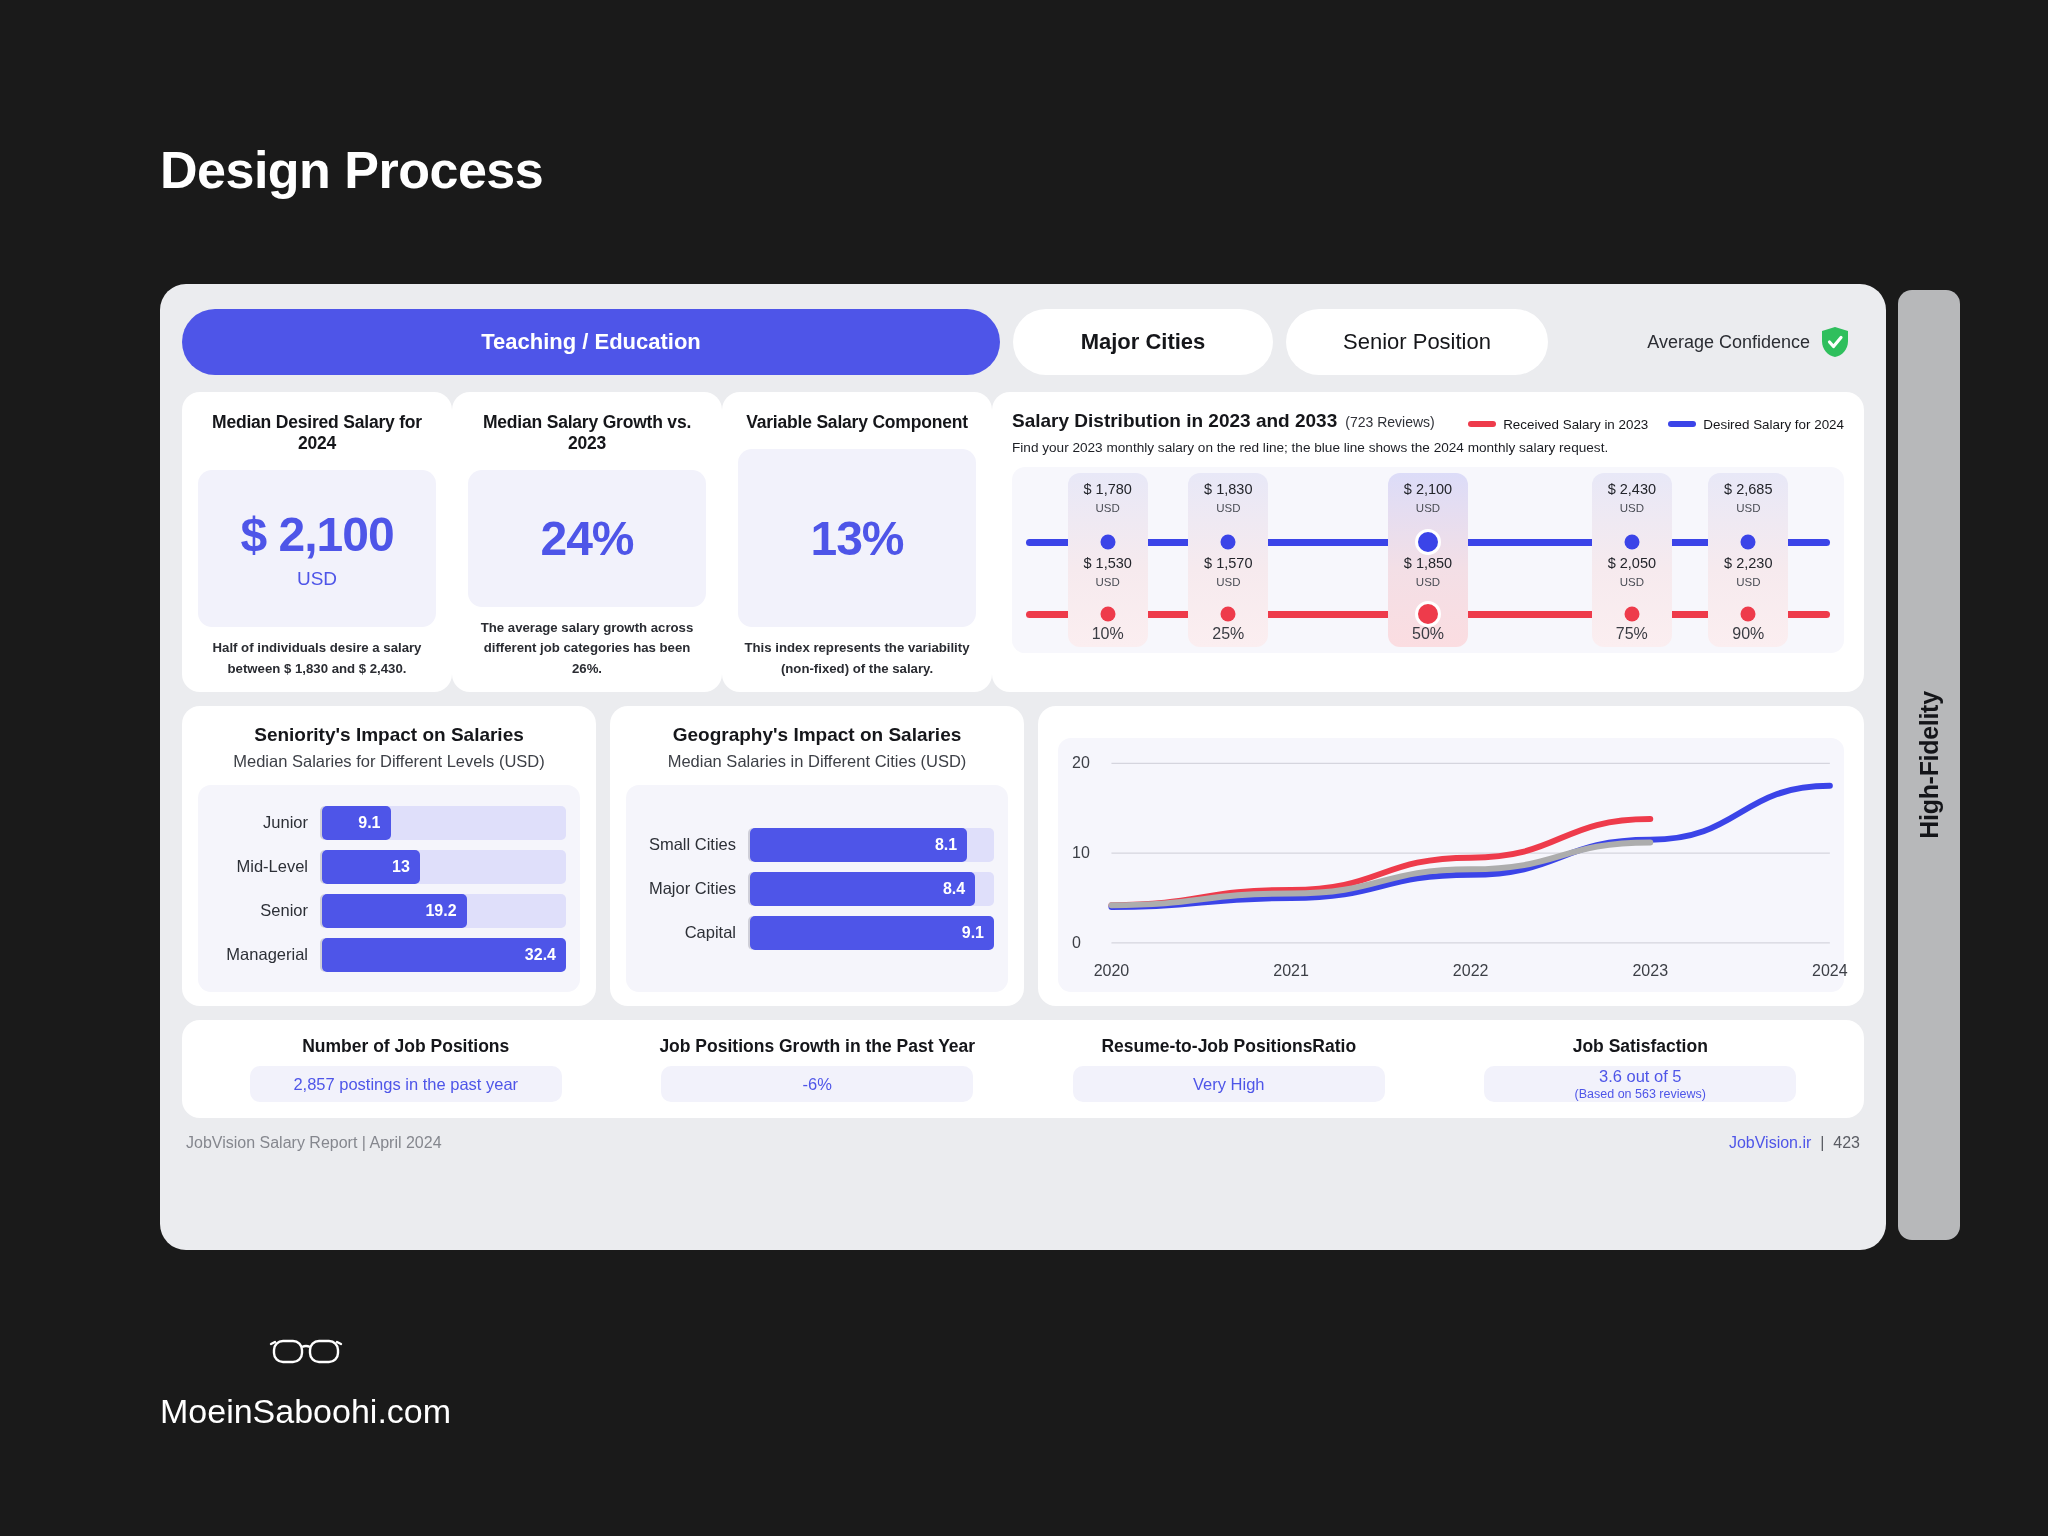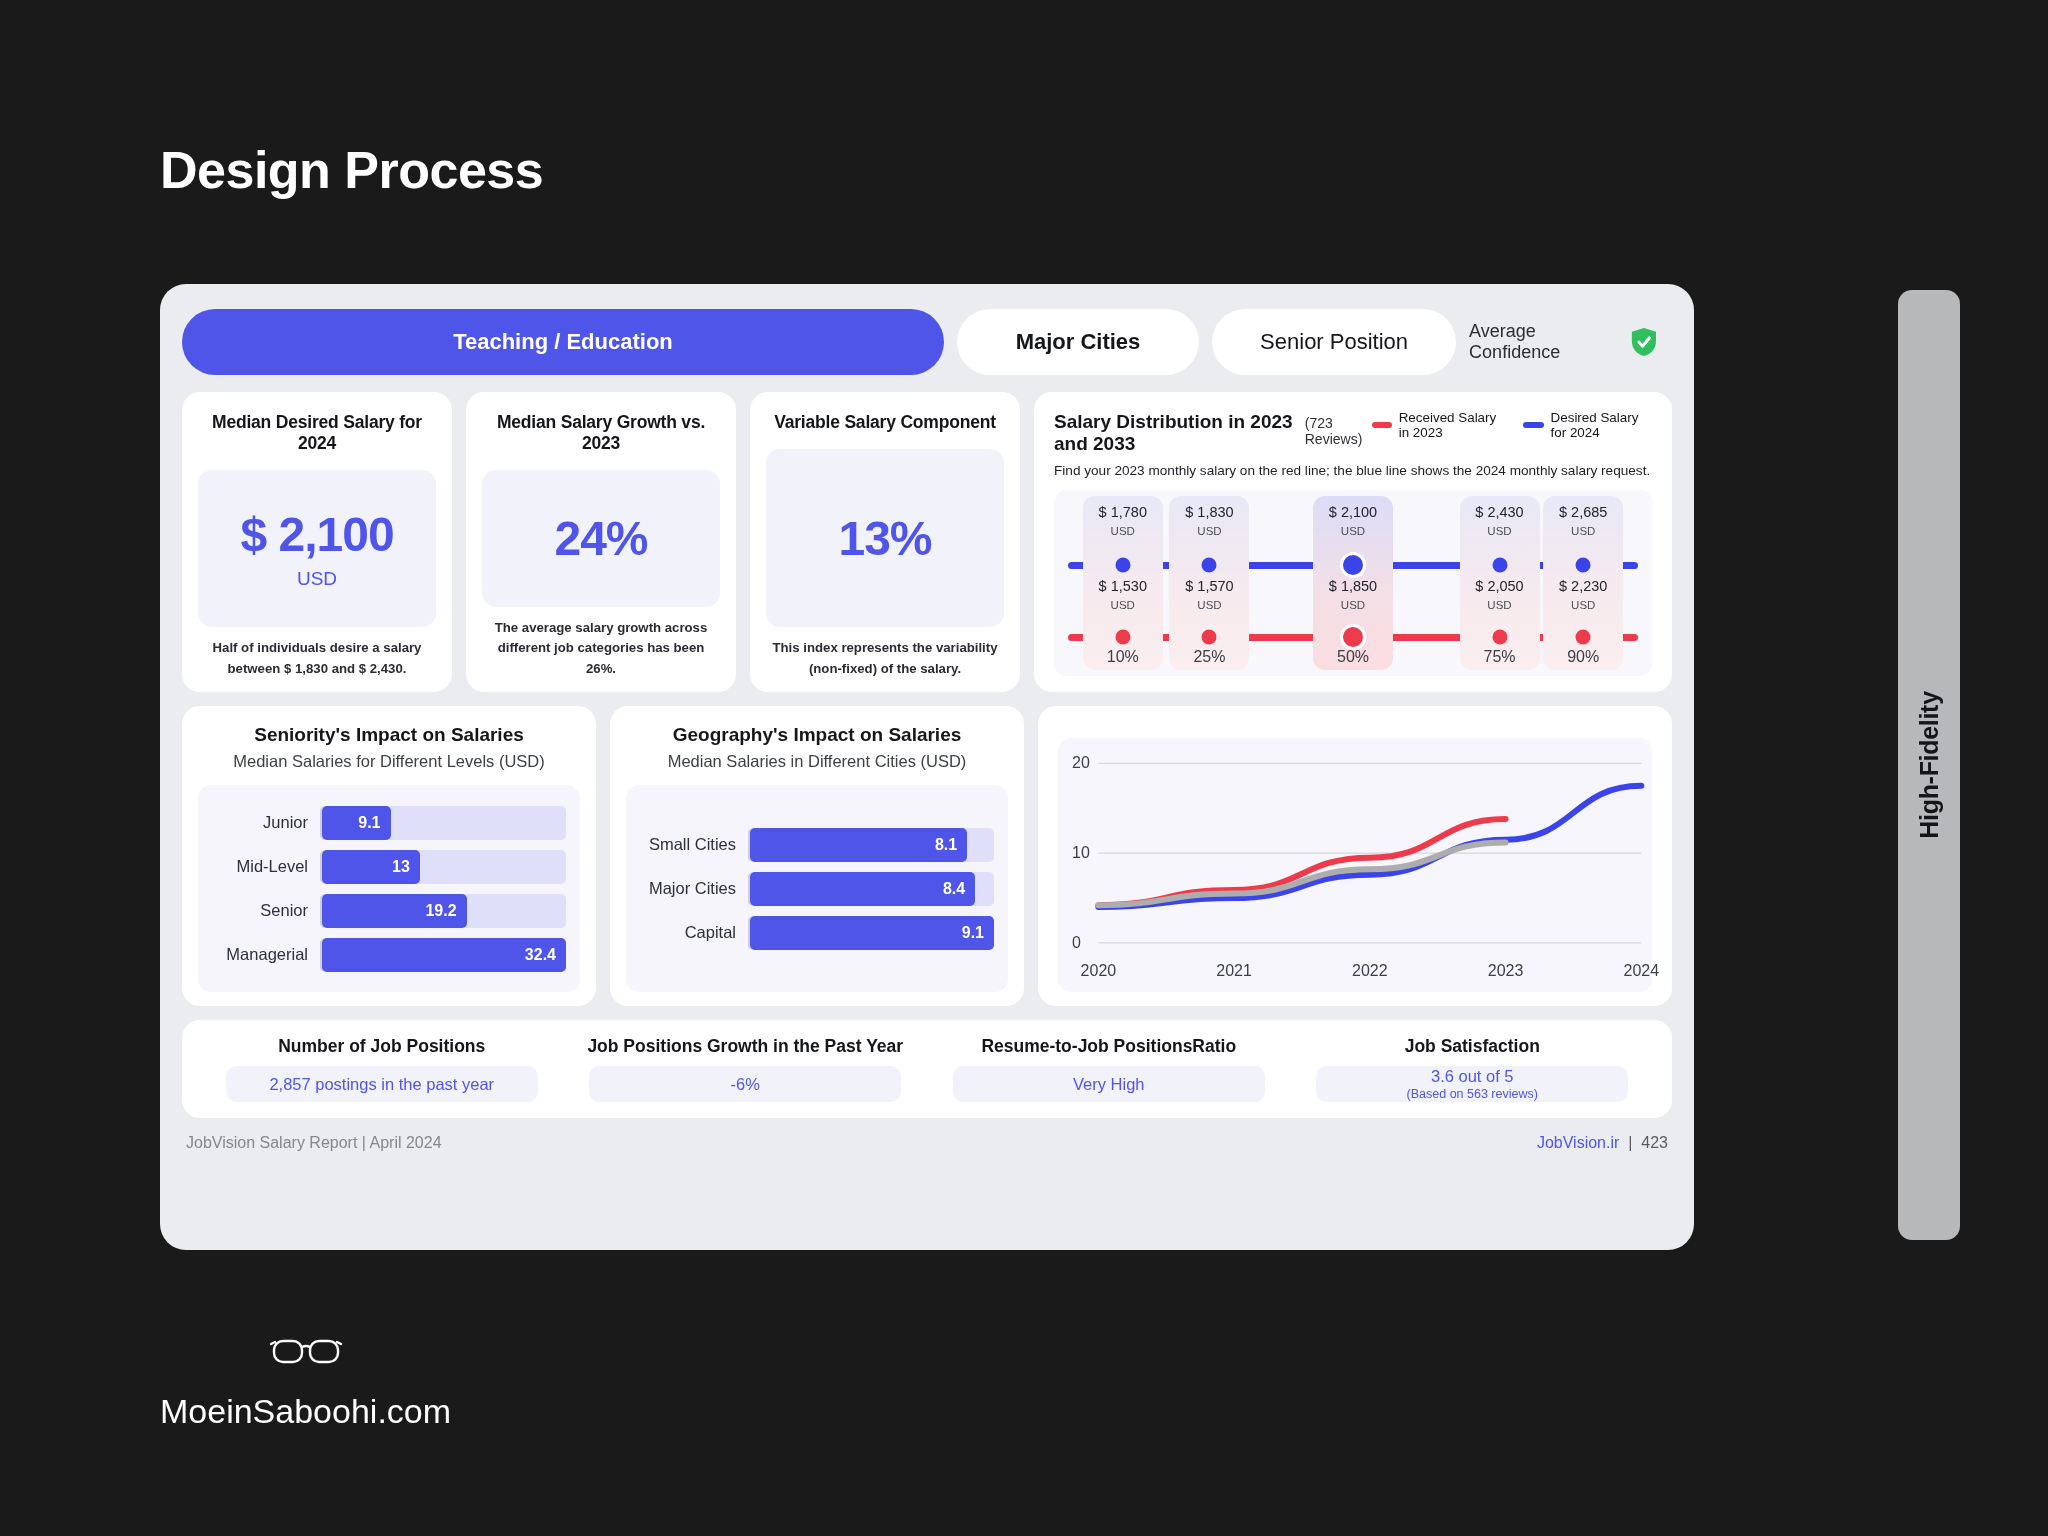--- a/index.html
+++ b/index.html
@@ -14,21 +14,21 @@
   
   .slide-title {
     position: absolute; left: 160px; top: 140px;
     font-size: 52px; font-weight: 700; color: #ffffff;
     letter-spacing: -0.5px;
   }
 
   
   .dash {
     position: absolute; left: 160px; top: 284px;
-    width: 1534px; height: 966px;
+    width: 1726px; height: 966px;
     background: #ebecef;
     border-radius: 26px;
     padding: 24px 22px 0 22px;
   }
 
   
   .tabbar { display: flex; align-items: center; height: 68px; gap: 13px; }
   .tab {
     height: 66px; border-radius: 33px; display: flex;
     align-items: center; justify-content: center;
@@ -43,21 +43,21 @@
     margin-left: auto; display: flex; align-items: center; gap: 10px;
     padding-right: 14px;
   }
   .confidence .lbl { font-size: 18px; color: #2b2d33; }
   .shield { width: 30px; height: 32px; display: block; }
 
   
   .card { background: #fff; border-radius: 18px; }
 
   
-  .row1 { display: flex; gap: 14px; margin-top: 16px; height: 300px; }
+  .row1 { display: flex; margin-top: 16px; height: 300px; }
   .kpi { width: 270px; padding: 20px 16px 0 16px; display: flex; flex-direction: column; }
   .kpi-title { font-size: 17.5px; font-weight: 700; color: #15161a; text-align: center; letter-spacing: -0.2px; }
   .kpi-box {
     margin-top: 16px; flex: 1; background: #f2f2fb; border-radius: 14px;
     display: flex; flex-direction: column; align-items: center; justify-content: center;
   }
   .kpi-value { font-size: 48px; font-weight: 700; color: #4e55e8; letter-spacing: -1px; }
   .kpi-unit { font-size: 19px; color: #4e55e8; margin-top: 6px; }
   .kpi-note { font-size: 13.2px; font-weight: 700; color: #2a2c32; text-align: center; line-height: 1.55; padding: 11px 4px 13px 4px; }
 

